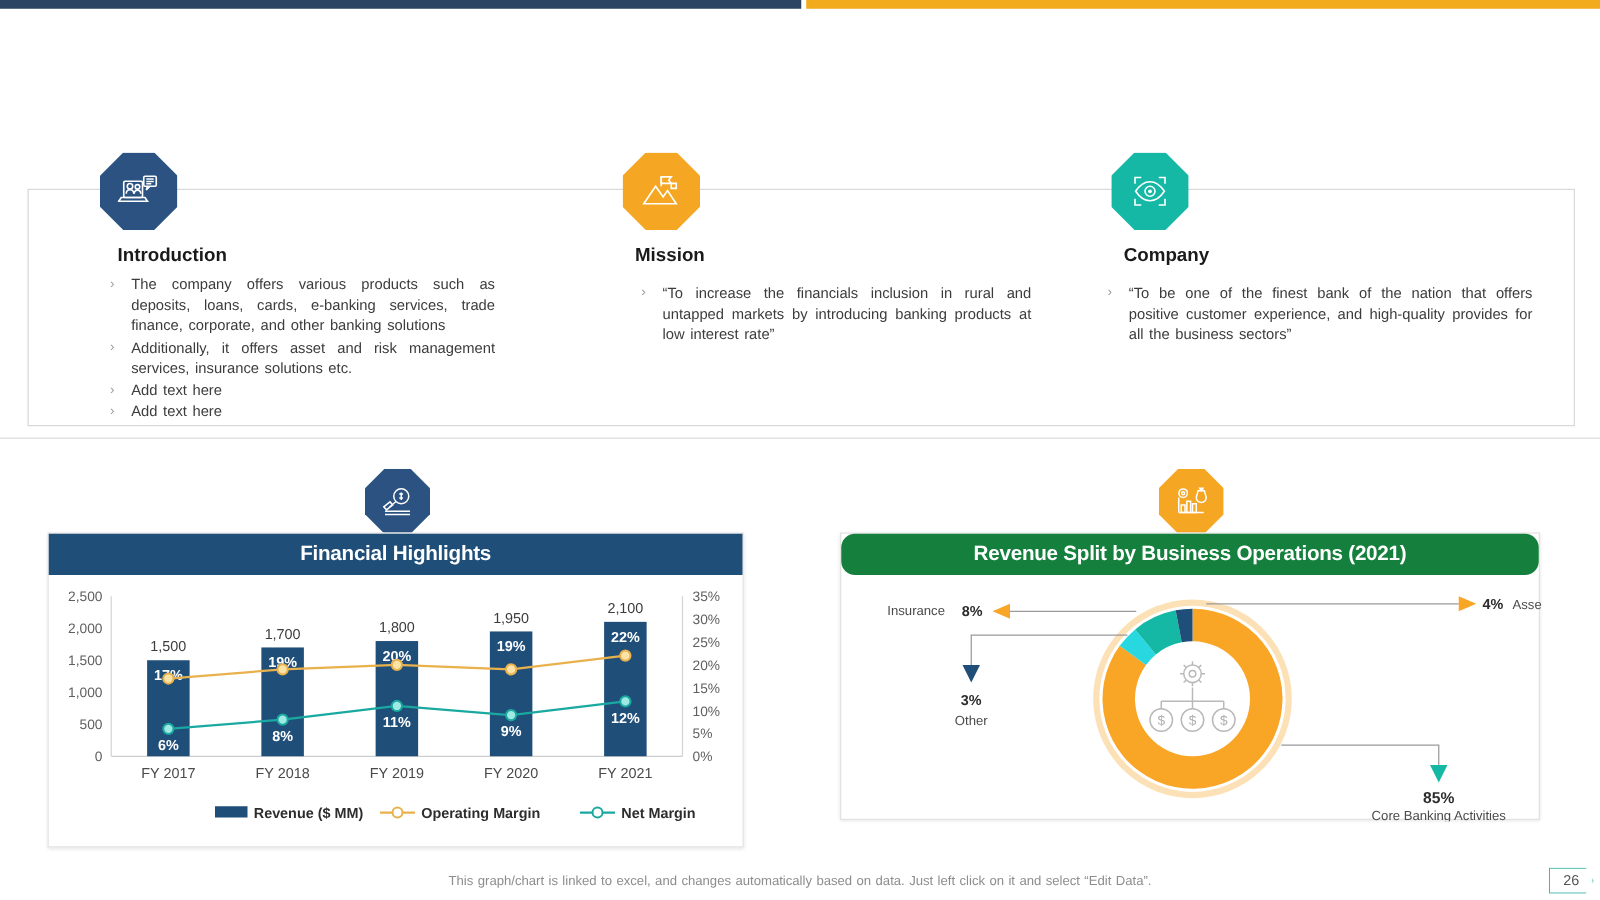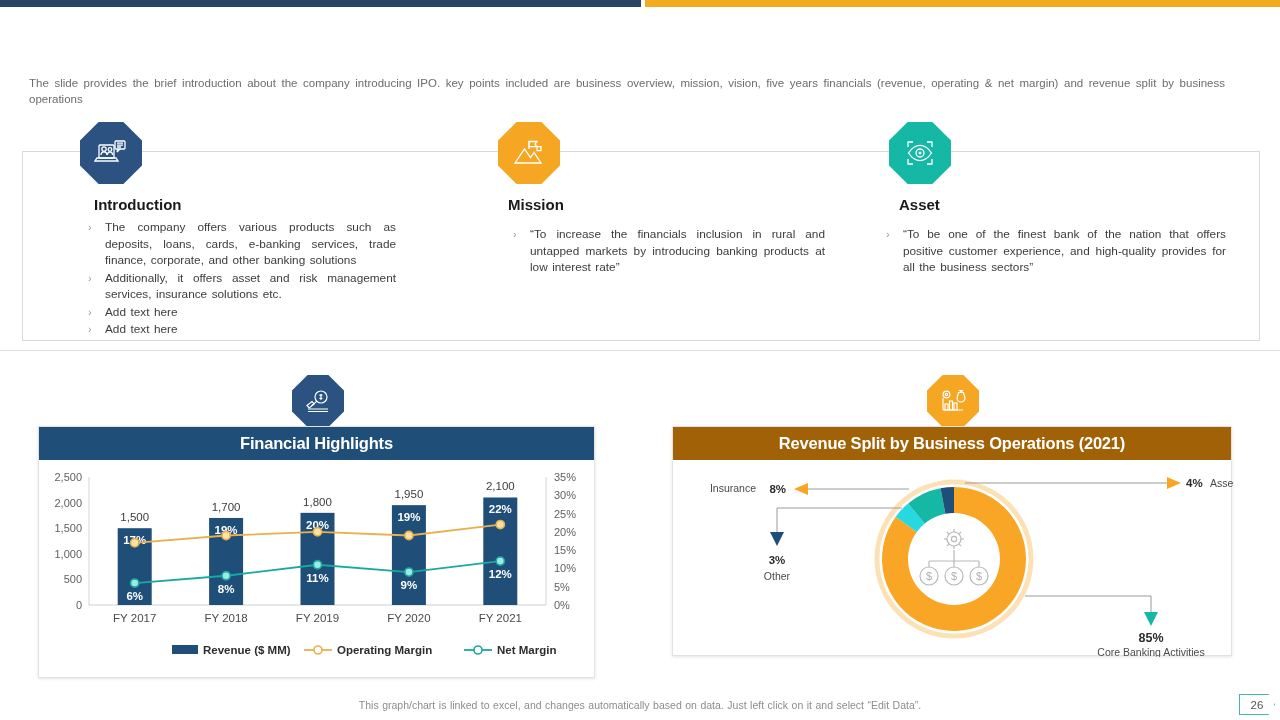--- a/index.html
+++ b/index.html
@@ -92,21 +92,21 @@
   .card-left  { left: 38px;  top: 426px; width: 557px; height: 252px; }
   .card-right { left: 672px; top: 426px; width: 560px; height: 230px; }
 
   .card-title {
     position: absolute; left: 0; top: 0; width: 100%; height: 33px;
     display: flex; align-items: center; justify-content: center;
     font-size: 16.5px; font-weight: bold; color: #ffffff;
     letter-spacing: -0.2px;
   }
   .title-navy   { background: #1f4e79; }
-  .title-orange { background: #a16207; }
+  .title-orange { background: #15803d; border-radius: 11px; }
 
   .oct-fin  { left: 292px; top: 375px; width: 52px; height: 52px; }
   .oct-rev  { left: 927px; top: 375px; width: 52px; height: 52px; }
 
   
   .chart-wrap { position: absolute; left: 0; top: 33px; width: 557px; height: 219px; }
   .chart-svg  { display: block; }
 
   
   .donut-wrap { position: absolute; left: 0; top: 33px; width: 560px; height: 197px; }
@@ -132,21 +132,20 @@
   }
 </style>
 </head>
 <body>
 
 <div class="slide">
 
   <div class="bar-navy"></div>
   <div class="bar-orange"></div>
 
-  <div class="page-subtitle">The slide provides the brief introduction about the company introducing IPO. key points included are business overview,  mission, vision, five years financials (revenue,  operating &amp; net margin) and revenue split by business operations</div>
 
   <div class="info-panel"></div>
   <div class="divider-line"></div>
 
   <div class="octagon oct-navy oct-intro">
     <span>
       <svg width="34" height="34" viewBox="0 0 34 34" fill="none" stroke="#ffffff" stroke-width="1.3">
         <rect x="5" y="9" width="15" height="13" rx="1"></rect>
         <path d="M3 22h19l2 3H1z"></path>
         <circle cx="10" cy="13" r="2.2"></circle>
@@ -177,21 +176,21 @@
         <path d="M5 11V6h5M24 6h5v5M29 23v5h-5M10 28H5v-5"></path>
         <path d="M5.5 17c3.5-5.2 8-7.6 11.5-7.6S25 11.8 28.5 17c-3.5 5.2-8 7.6-11.5 7.6S9 22.2 5.5 17z"></path>
         <circle cx="17" cy="17" r="4"></circle>
         <circle cx="17" cy="17" r="1.5" fill="#ffffff" stroke="none"></circle>
       </svg>
     </span>
   </div>
 
   <div class="col-head h-intro">Introduction</div>
   <div class="col-head h-mission">Mission</div>
-  <div class="col-head h-vision">Asset</div>
+  <div class="col-head h-vision">Company</div>
 
   <div class="col-intro-bullets">
     <div class="bullet">
       <span class="chev">›</span>
       <span class="btxt">The company offers various products such as deposits, loans, cards, e-banking services, trade finance, corporate, and other banking solutions</span>
     </div>
     <div class="bullet">
       <span class="chev">›</span>
       <span class="btxt">Additionally, it offers asset and risk management services, insurance solutions etc.</span>
     </div>

